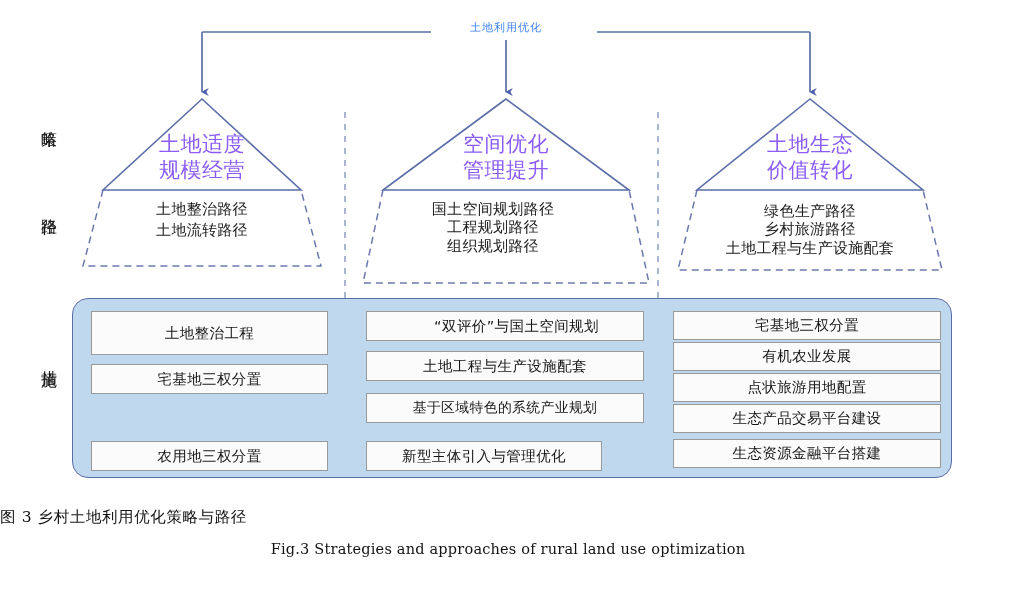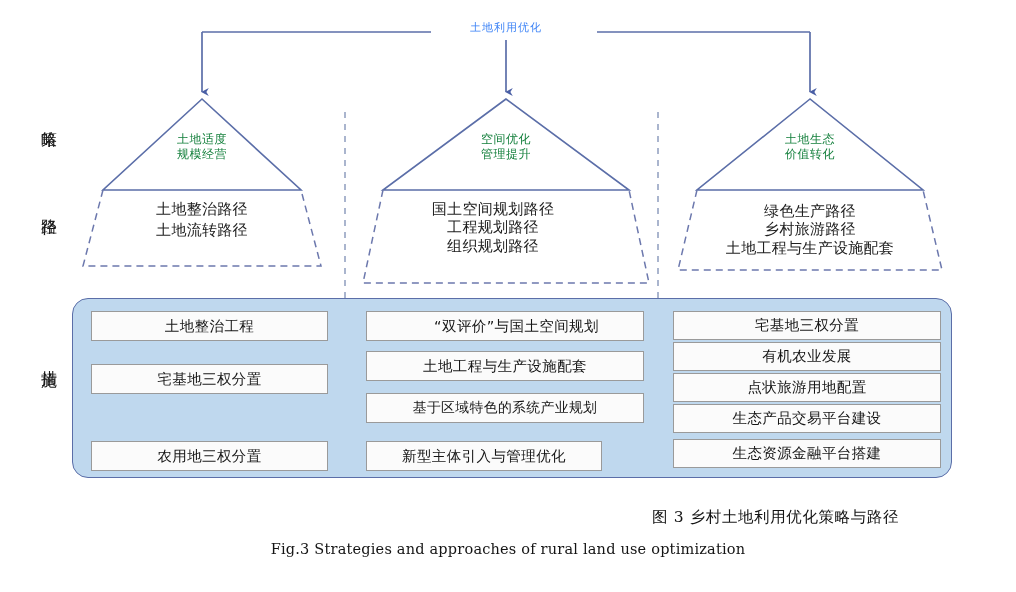--- a/index.html
+++ b/index.html
@@ -35,23 +35,23 @@
     text-align: center;
     line-height: 1.22;
     white-space: nowrap;
   }
   .title-text {
     font-size: 11px;
     letter-spacing: 1px;
     color: #3b82f6;
   }
   .tri-title {
-    font-size: 12px;
+    font-size: 21px;
     letter-spacing: 0.5px;
-    color: #15803d;
+    color: #8b5cf6;
   }
   .path-text {
     font-size: 15px;
     letter-spacing: 0.3px;
     color: #202020;
     line-height: 1.40;
   }
   .path-text.tight { line-height: 1.22; }
   .side-label {
     font-size: 16px;
@@ -87,21 +87,21 @@
     color: #151515;
     white-space: nowrap;
   }
   .mbox.small { font-size: 13.8px; }
   
   #caption-cn {
     position: absolute;
     left: 0;
     top: 507px;
     width: 899px;
-    text-align: right;
+    text-align: left;
     font-size: 15.5px;
     letter-spacing: 0.6px;
     color: #141414;
     font-family: "DejaVu Serif", "Liberation Serif", serif;
   }
   #caption-en {
     position: absolute;
     left: 0;
     top: 541px;
     width: 1016px;
@@ -189,21 +189,21 @@
     <div>价值转化</div>
   </div>
   <div class="abs ctr path-text tight" style="left:700px; top:202px; width:220px;">
     <div>绿色生产路径</div>
     <div>乡村旅游路径</div>
     <div>土地工程与生产设施配套</div>
   </div>
 
   <div id="measures-panel">
 
-    <div class="mbox" style="left:18px; top:12px; width:237px; height:30px;">土地整治工程</div>
+    <div class="mbox" style="left:18px; top:12px; width:237px; height:44px;">土地整治工程</div>
     <div class="mbox" style="left:18px; top:65px; width:237px; height:30px;">宅基地三权分置</div>
     <div class="mbox" style="left:18px; top:142px; width:237px; height:30px;">农用地三权分置</div>
 
     <div class="mbox" style="left:293px; top:12px; width:278px; height:30px;padding-left:23px;">“双评价”与国土空间规划</div>
     <div class="mbox" style="left:293px; top:52px; width:278px; height:30px;">土地工程与生产设施配套</div>
     <div class="mbox small" style="left:293px; top:94px; width:278px; height:30px;">基于区域特色的系统产业规划</div>
     <div class="mbox" style="left:293px; top:142px; width:236px; height:30px;text-align:right;">新型主体引入与管理优化</div>
 
     <div class="mbox" style="left:600px; top:12px; width:268px; height:29px;">宅基地三权分置</div>
     <div class="mbox" style="left:600px; top:43px; width:268px; height:29px;">有机农业发展</div>

